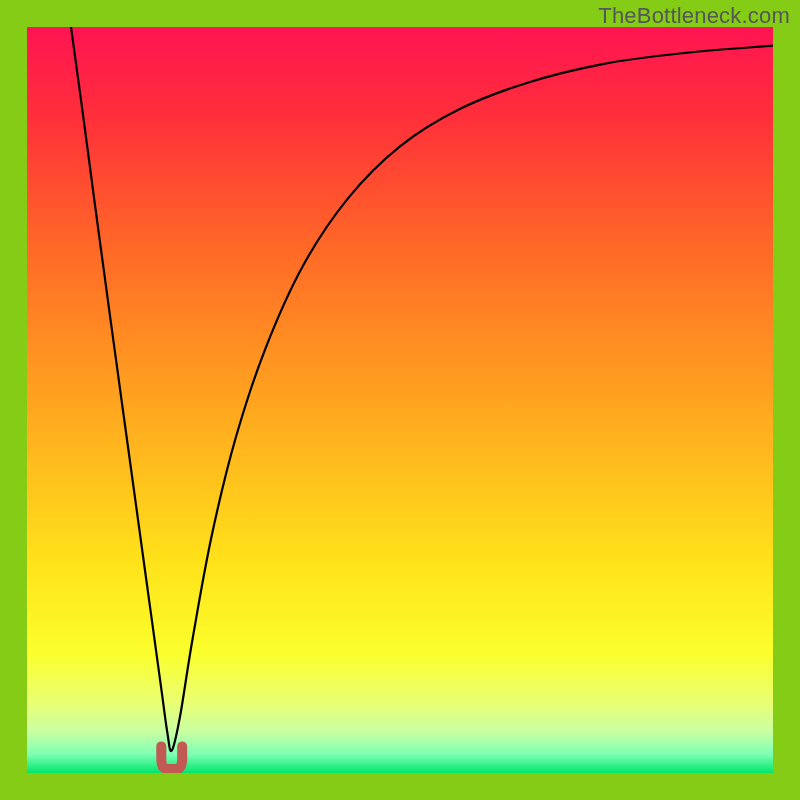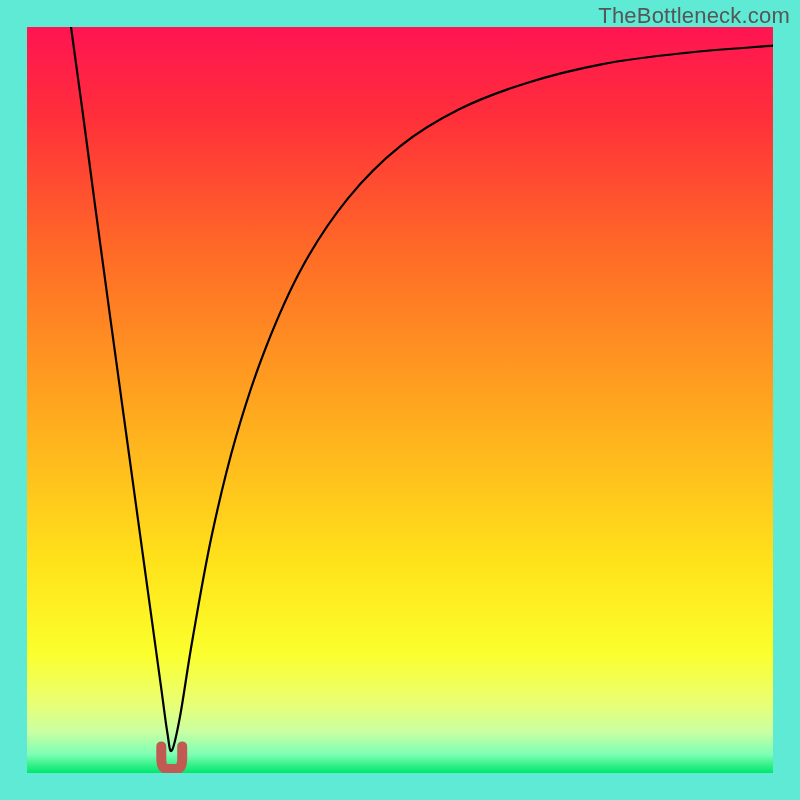--- a/index.html
+++ b/index.html
@@ -9,21 +9,21 @@
     height: 800px;
     background: #000;
     overflow: hidden;
   }
   .frame {
     position: absolute;
     left: 0;
     top: 0;
     width: 800px;
     height: 800px;
-    background: #5eead4;
+    background: #84cc16;
   }
   .plot {
     position: absolute;
     left: 27px;
     top: 27px;
     width: 746px;
     height: 746px;
     overflow: hidden;
   }
   .gradient {

